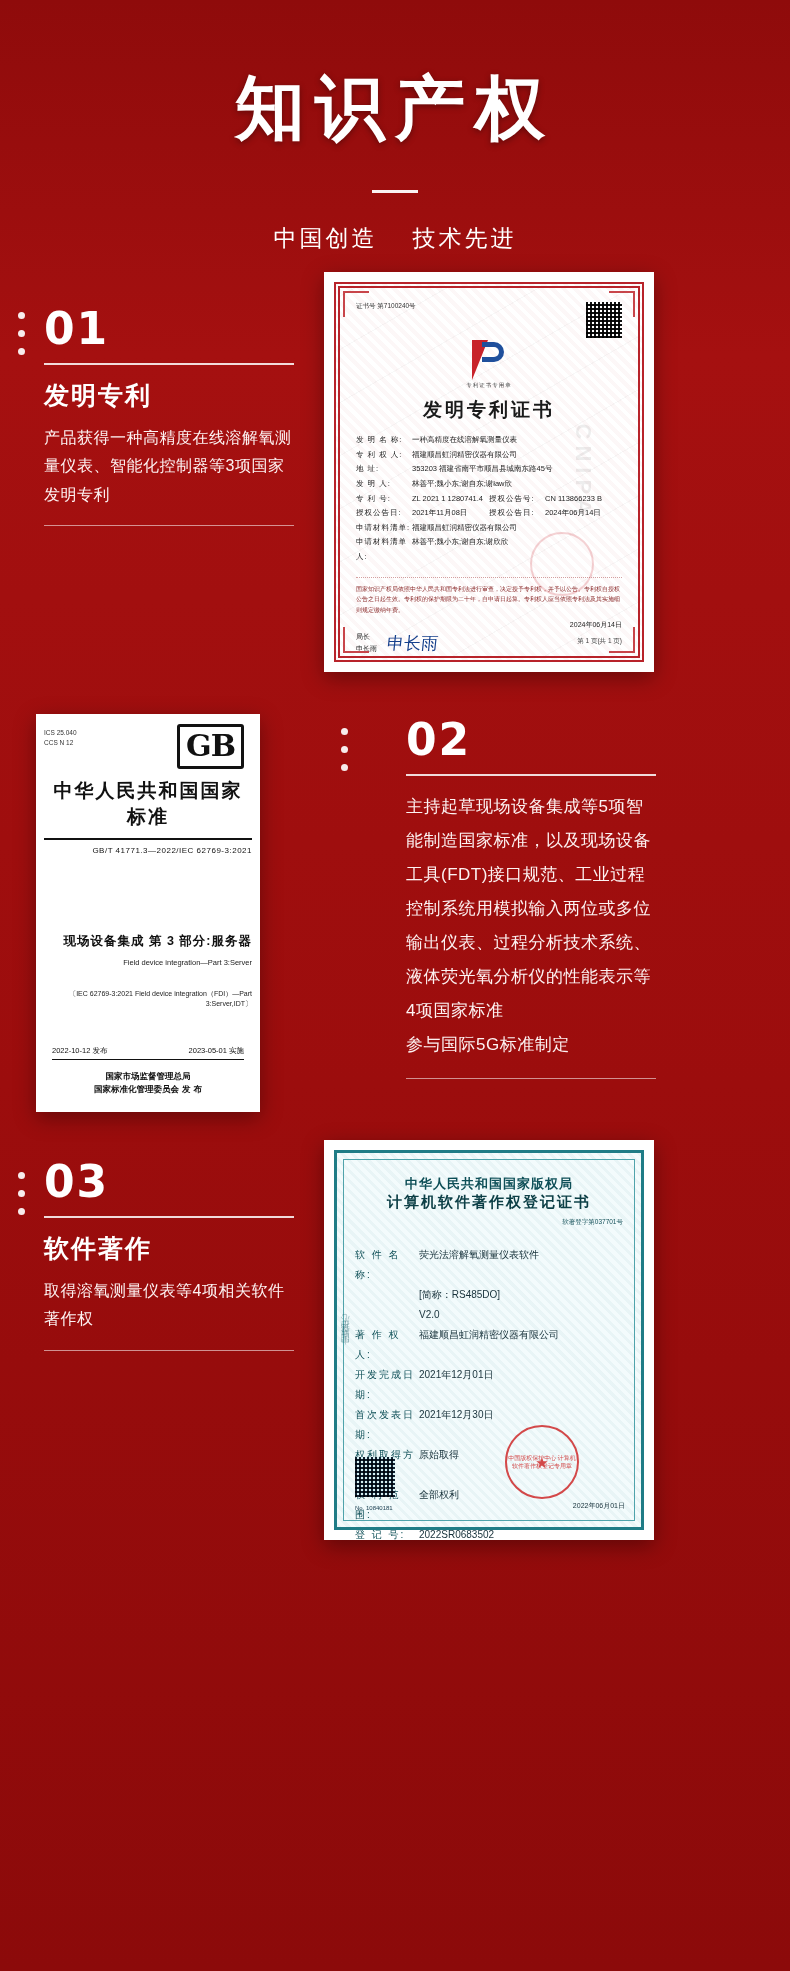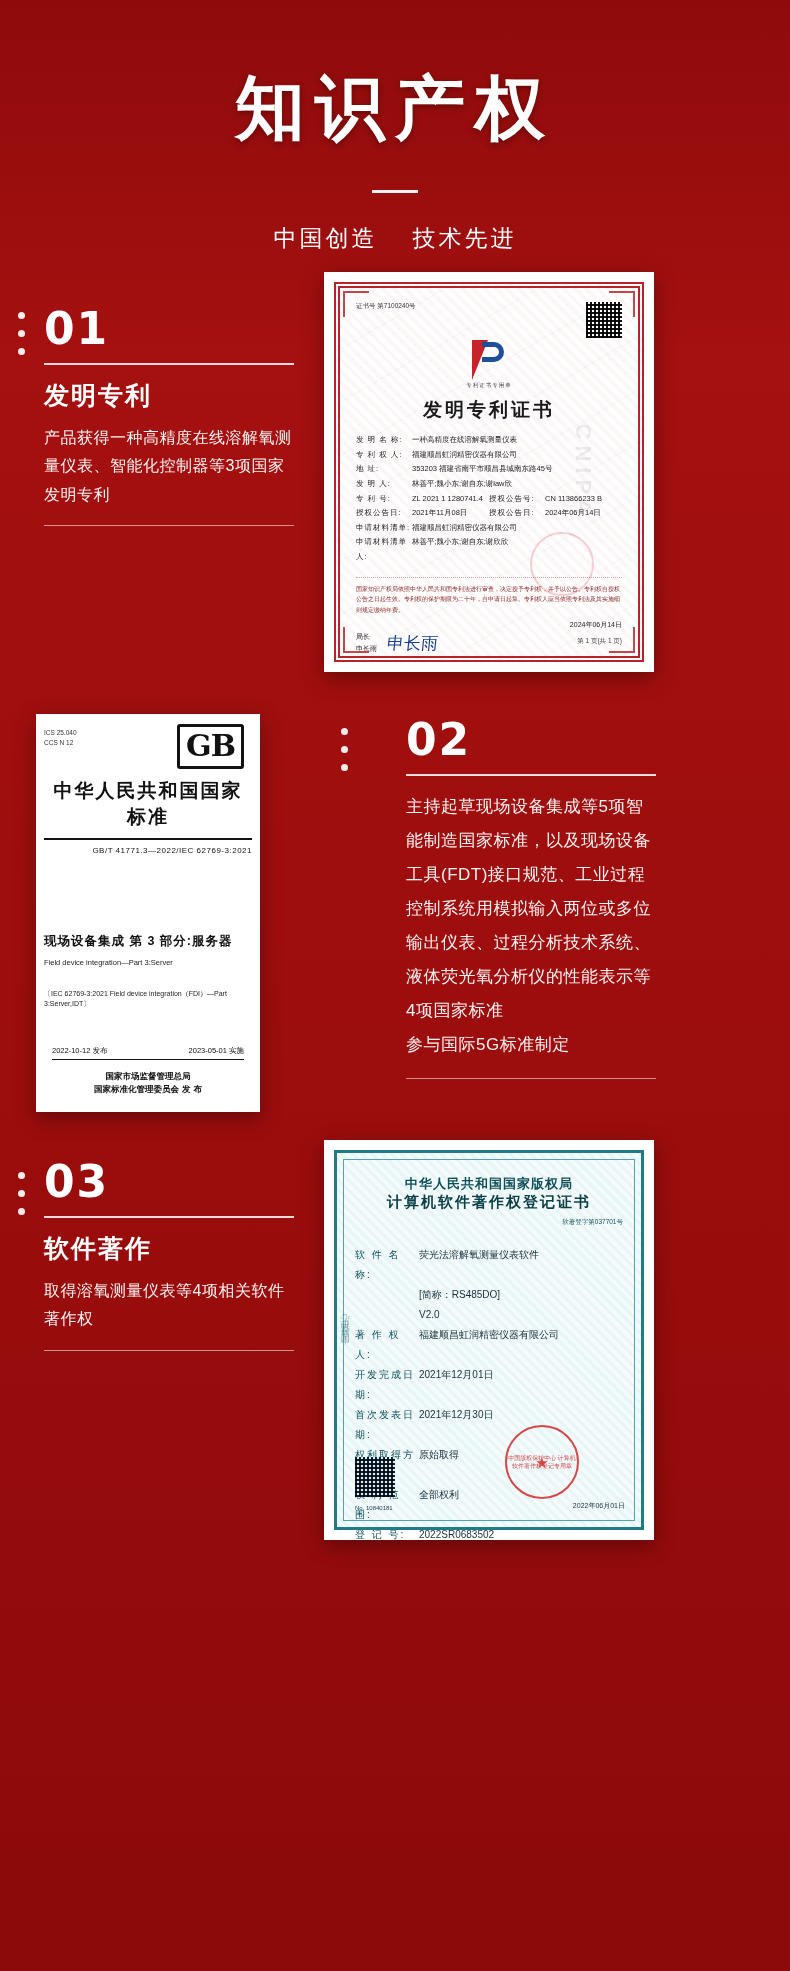--- a/index.html
+++ b/index.html
@@ -213,21 +213,21 @@
   .gb .gbmark .box {
     border: 3px solid #111; padding: 1px 6px 3px; border-radius: 3px;
   }
   .gb .natl {
     margin-top: 30px; text-align: center;
     font-size: 19px; font-weight: bold; letter-spacing: 2px;
     font-family: "DejaVu Serif", "Liberation Serif", serif;
   }
   .gb .hr { height: 2px; background: #111; margin: 8px 0 6px; }
   .gb .code { text-align: right; font-size: 8px; letter-spacing: .5px; }
-  .gb .mid { margin-top: 78px; text-align: left; }
+  .gb .mid { margin-top: 78px; text-align: right; }
   .gb .mid .m1 { font-size: 12.5px; font-weight: bold; letter-spacing: 1px; }
   .gb .mid .m2 { font-size: 7.5px; margin-top: 8px; color: #222; }
   .gb .mid .m3 { font-size: 7px; margin-top: 22px; color: #222; }
   .gb .botline { position: absolute; left: 16px; right: 16px; bottom: 52px; height: 1px; background: #111; }
   .gb .dates {
     position: absolute; left: 16px; right: 16px; bottom: 56px;
     display: flex; justify-content: space-between; font-size: 7.5px;
   }
   .gb .issuer {
     position: absolute; left: 0; right: 0; bottom: 16px;

